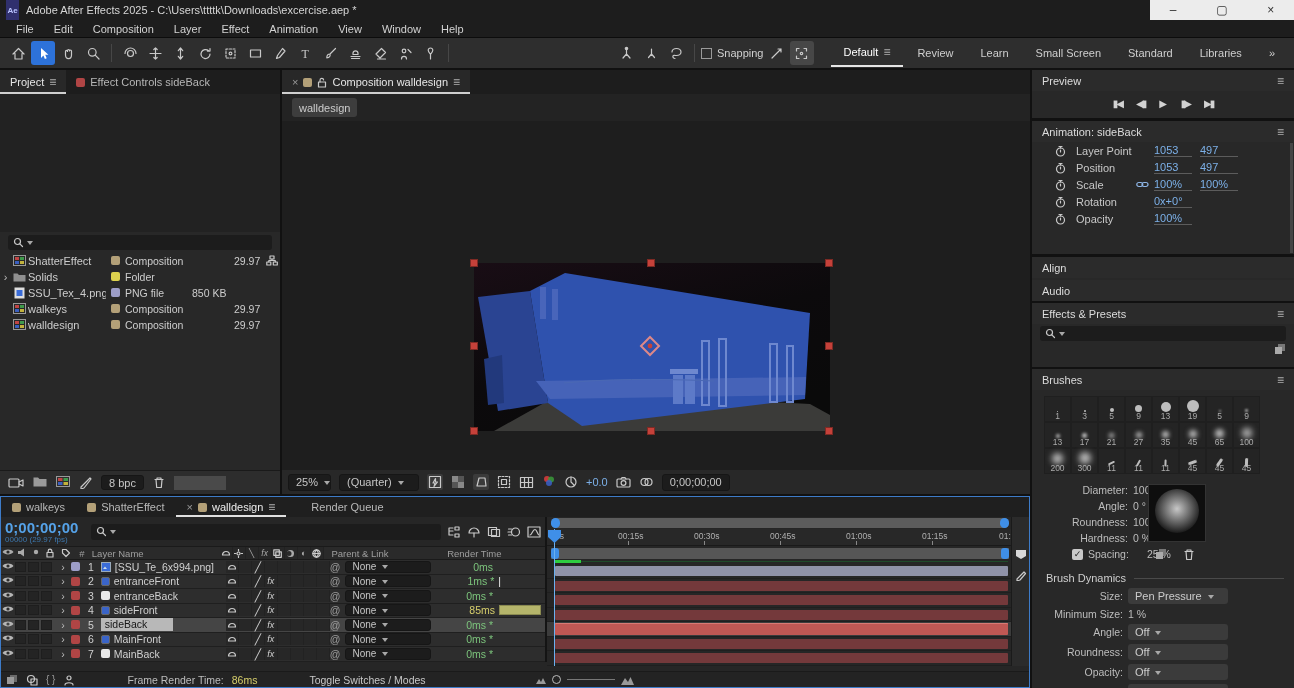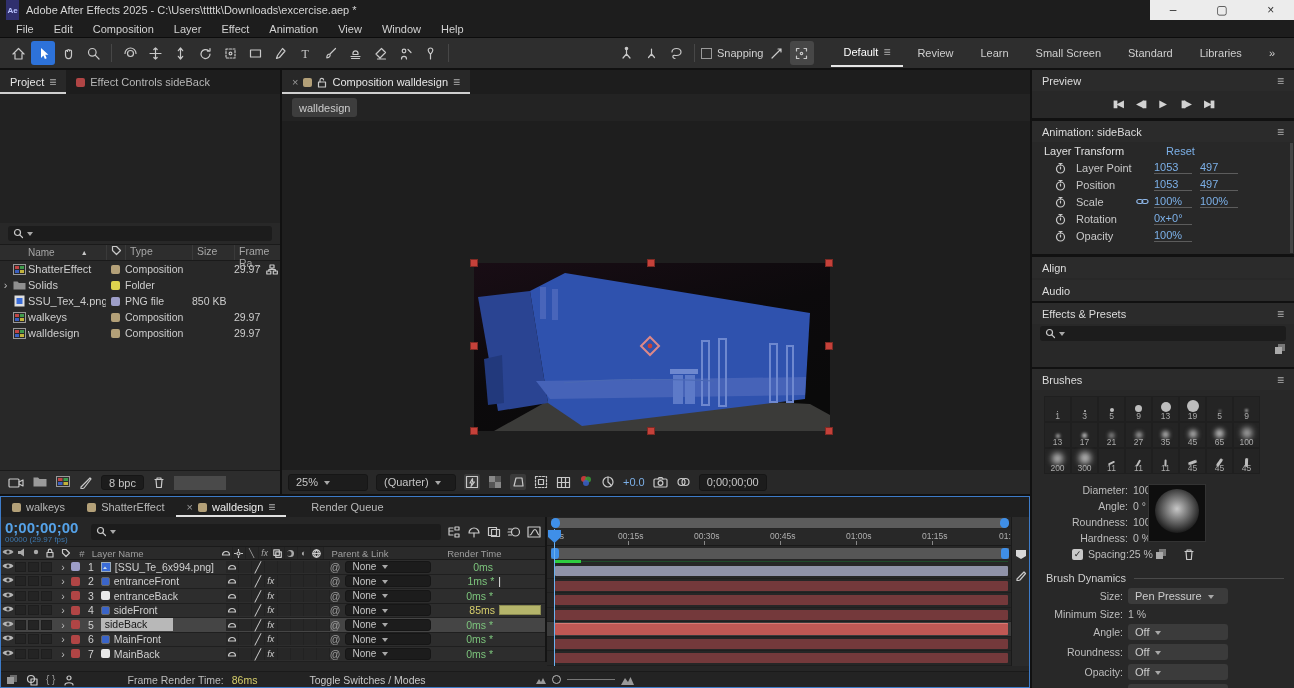--- a/index.html
+++ b/index.html
@@ -284,36 +284,20 @@
   </div>
   <div class="pj-bin"></div>
   <div style="padding:3px 8px;background:#282828">
     <div class="searchbox">
       <svg class="ic" width="11" height="11">
           <circle cx="4.5" cy="4.5" r="3"></circle>
           <path d="M6.8 6.8 9.5 9.5"></path>
         </svg>
       <span class="chevron" style="margin:0"></span>
     </div>
-  </div>
-  <div class="pj-head">
-    <span class="c-exp"></span>
-      <span class="c-nico"></span>
-    <span class="c-name row">
-        <span>Name</span>
-        <span style="margin-left:26px;font-size:7px;color:#c8c8c8">▲</span>
-      </span>
-    <span class="c-label hsep">
-        <svg class="ic" width="11" height="11">
-          <path d="M1.5 5.5v-4h4L9.5 5.5 5.5 9.5Z"></path>
-        </svg>
-      </span>
-    <span class="c-type hsep" style="padding-left:4px">Type</span>
-    <span class="c-size hsep" style="padding-left:4px">Size</span>
-    <span class="c-fps hsep" style="padding-left:4px">Frame Ra...</span>
   </div>
 
   <div class="pj-row">
     <span class="c-exp"></span>
     <span class="c-nico">
         <svg width="13" height="11">
           <rect x="0.5" y="0.5" width="12" height="10" fill="none" stroke="#999"></rect>
           <rect x="2" y="2" width="4" height="3" fill="#c04545"></rect>
           <rect x="7" y="2" width="4" height="3" fill="#3f9a4b"></rect>
           <rect x="2" y="6" width="4" height="3" fill="#3a5fc0"></rect>
@@ -498,21 +482,21 @@
           <rect x="351.5" y="-3.5" width="7" height="7"></rect>
         <rect x="-3.5" y="79.5" width="7" height="7"></rect>
           <rect x="351.5" y="79.5" width="7" height="7"></rect>
         <rect x="-3.5" y="164.5" width="7" height="7"></rect>
           <rect x="173.5" y="164.5" width="7" height="7"></rect>
           <rect x="351.5" y="164.5" width="7" height="7"></rect>
       </g>
     </svg>
   </div>
   <div id="vfoot">
-    <span class="pill" style="width:80px">
+    <span class="pill" style="width:43px">
         <span>25%</span>
         <span class="chevron"></span>
       </span>
     <span class="pill" style="width:80px">
         <span>(Quarter)</span>
         <span class="chevron"></span>
       </span>
     <span style="background:#3a3a3a;border-radius:2px;padding:1px">
         <svg class="ic" width="14" height="14">
           <rect x="1.5" y="1.5" width="11" height="11"></rect>
@@ -588,24 +572,20 @@
     <span style="letter-spacing:-2px">▶▮</span>
   </div>
 </div>
 
 <div class="rp abs" style="top:121px;height:133px">
   <div class="rp-head">
       <span>Animation: sideBack</span>
       <span class="hamb">≡</span>
     </div>
   <div style="width:3px;height:110px;background:#454545;position:absolute;right:1px;top:22px"></div>
-  <div class="prop-row" style="padding:0 12px">
-    <span style="color:#e0e0e0">Layer Transform</span>
-    <span class="bval" style="margin-left:42px">Reset</span>
-  </div>
   <div class="prop-row">
     <span style="width:34px;display:flex;justify-content:flex-end">
         <svg class="ic" width="11" height="12">
           <circle cx="5.5" cy="7" r="4"></circle>
           <path d="M5.5 3V1.5M4 1.5h3M5.5 7V5"></path>
         </svg>
       </span>
     <span style="width:88px;padding-left:10px">Layer Point</span>
     <span class="bval uline">1053</span>
     <span class="bval uline" style="margin-left:8px">497</span>
@@ -812,21 +792,21 @@
         <span style="margin-left:5px;color:#bdbdbd;font-size:10.5px">100 %</span>
       </div>
     <div class="dynrow">
         <span class="blab">Hardness:</span>
         <span style="margin-left:5px;color:#bdbdbd;font-size:10.5px">0 %</span>
       </div>
     <div class="dynrow">
       <span style="width:40px"></span>
       <span style="width:11px;height:11px;background:#c9c9c9;color:#222;font-size:9px;display:flex;align-items:center;justify-content:center;border-radius:2px">✓</span>
       <span class="blab" style="width:auto;margin-left:5px">Spacing:</span>
-      <span style="margin-left:0;color:#bdbdbd;font-size:10.5px">25 %</span>
+      <span style="margin-left:18px;color:#bdbdbd;font-size:10.5px">25 %</span>
     </div>
     <div class="abs" style="left:116px;top:0;width:58px;height:58px;background:#0e0e0e;border:1px solid #333">
       <svg width="56" height="56">
           <rect width="56" height="56" fill="#0e0e0e"></rect>
           <circle cx="28" cy="26" r="22" fill="url(#softbrush)"></circle>
         </svg>
     </div>
     <div class="abs" style="left:122px;top:64px;display:flex;gap:16px">
       <span>
           <svg class="icf" width="13" height="13">

